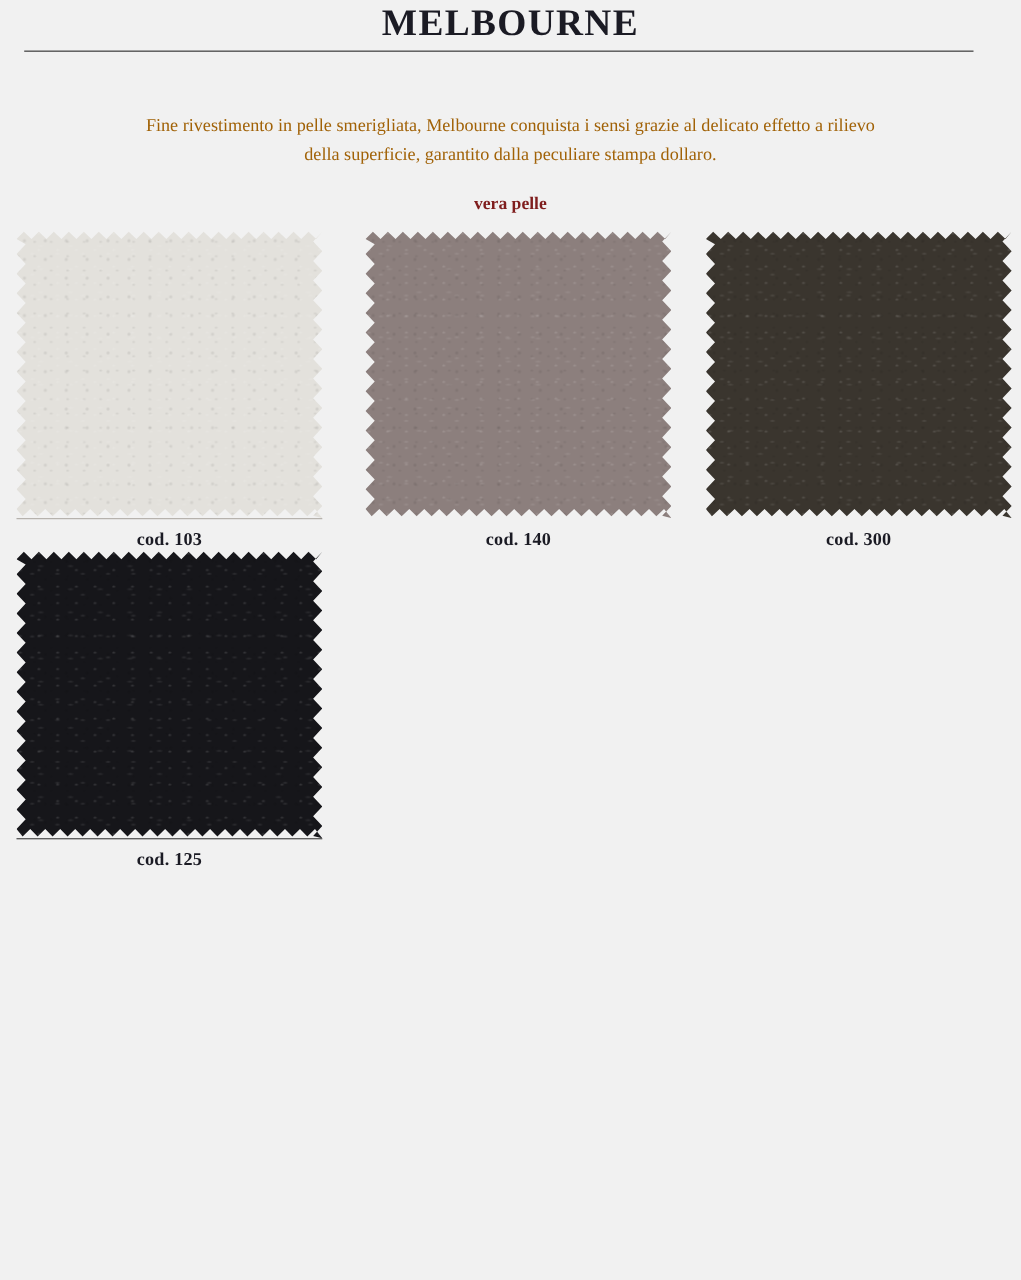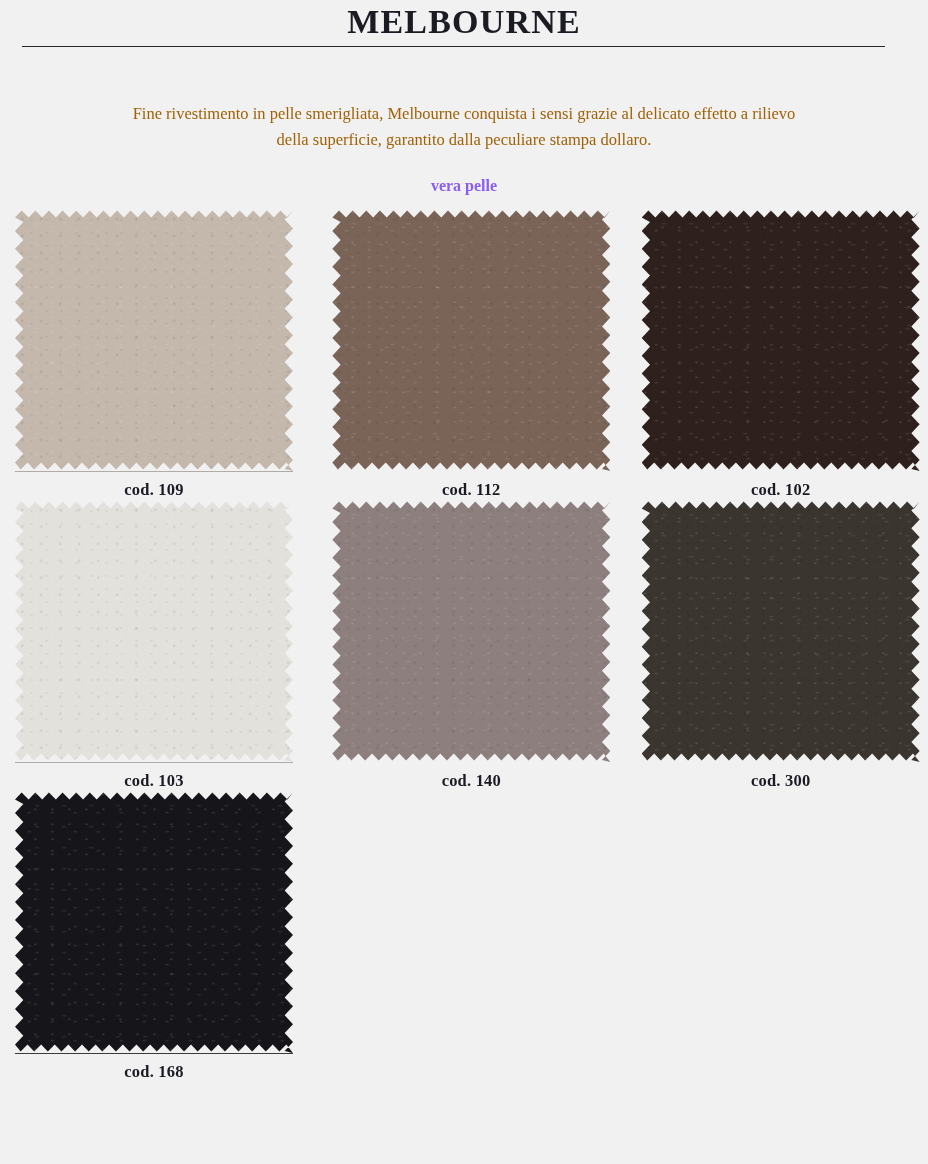--- a/index.html
+++ b/index.html
@@ -46,21 +46,21 @@
     font-size: 16.5px;
     line-height: 26px;
     color: #a16207;
   }
 
   
   .subtitle {
     text-align: center;
     font-size: 16px;
     font-weight: bold;
-    color: #8b5cf6;
+    color: #7f1d1d;
     margin: 0;
     padding-top: 24px;
   }
 
   
   .swatch-grid {
     position: relative;
     margin: 0;
     padding: 14px 0 0 0;
   }
@@ -180,62 +180,41 @@
 </div>
 
 <p class="intro">Fine rivestimento in pelle smerigliata, Melbourne conquista i sensi grazie al delicato effetto a rilievo della superficie, garantito dalla peculiare stampa dollaro.</p>
 
 <div class="subtitle">vera pelle</div>
 
 <div class="swatch-grid" id="swatch-grid">
     <div class="swatch-row">
       <div class="swatch-cell c0">
         <div class="swatch-figure">
-          <div class="swatch-chip" style="background-color: rgb(196, 183, 172);"></div>
+          <div class="swatch-chip" style="background-color: rgb(227, 225, 220);"></div>
           <div class="swatch-underline faint"></div>
-          <div class="swatch-caption">cod. 109</div>
+          <div class="swatch-caption">cod. 103</div>
         </div>
       </div>
       <div class="swatch-cell c1">
         <div class="swatch-figure">
-          <div class="swatch-chip" style="background-color: rgb(122, 100, 88);"></div>
-          <div class="swatch-caption">cod. 112</div>
+          <div class="swatch-chip" style="background-color: rgb(140, 127, 125);"></div>
+          <div class="swatch-caption">cod. 140</div>
         </div>
       </div>
       <div class="swatch-cell c2">
         <div class="swatch-figure">
-          <div class="swatch-chip" style="background-color: rgb(46, 33, 29);"></div>
-          <div class="swatch-caption">cod. 102</div>
+          <div class="swatch-chip" style="background-color: rgb(58, 53, 46);"></div>
+          <div class="swatch-caption">cod. 300</div>
         </div>
       </div>
     </div>
     <div class="swatch-row">
       <div class="swatch-cell c0">
         <div class="swatch-figure">
-          <div class="swatch-chip" style="background-color: rgb(227, 225, 220);"></div>
-          <div class="swatch-underline faint"></div>
-          <div class="swatch-caption">cod. 103</div>
-        </div>
-      </div>
-      <div class="swatch-cell c1">
-        <div class="swatch-figure">
-          <div class="swatch-chip" style="background-color: rgb(140, 127, 125);"></div>
-          <div class="swatch-caption">cod. 140</div>
-        </div>
-      </div>
-      <div class="swatch-cell c2">
-        <div class="swatch-figure">
-          <div class="swatch-chip" style="background-color: rgb(58, 53, 46);"></div>
-          <div class="swatch-caption">cod. 300</div>
-        </div>
-      </div>
-    </div>
-    <div class="swatch-row">
-      <div class="swatch-cell c0">
-        <div class="swatch-figure">
           <div class="swatch-chip" style="background-color: rgb(22, 22, 26);"></div>
           <div class="swatch-underline"></div>
-          <div class="swatch-caption">cod. 168</div>
+          <div class="swatch-caption">cod. 125</div>
         </div>
       </div>
       <div class="swatch-cell c2 empty"></div>
     </div>
   </div>
 
 </body></html>

